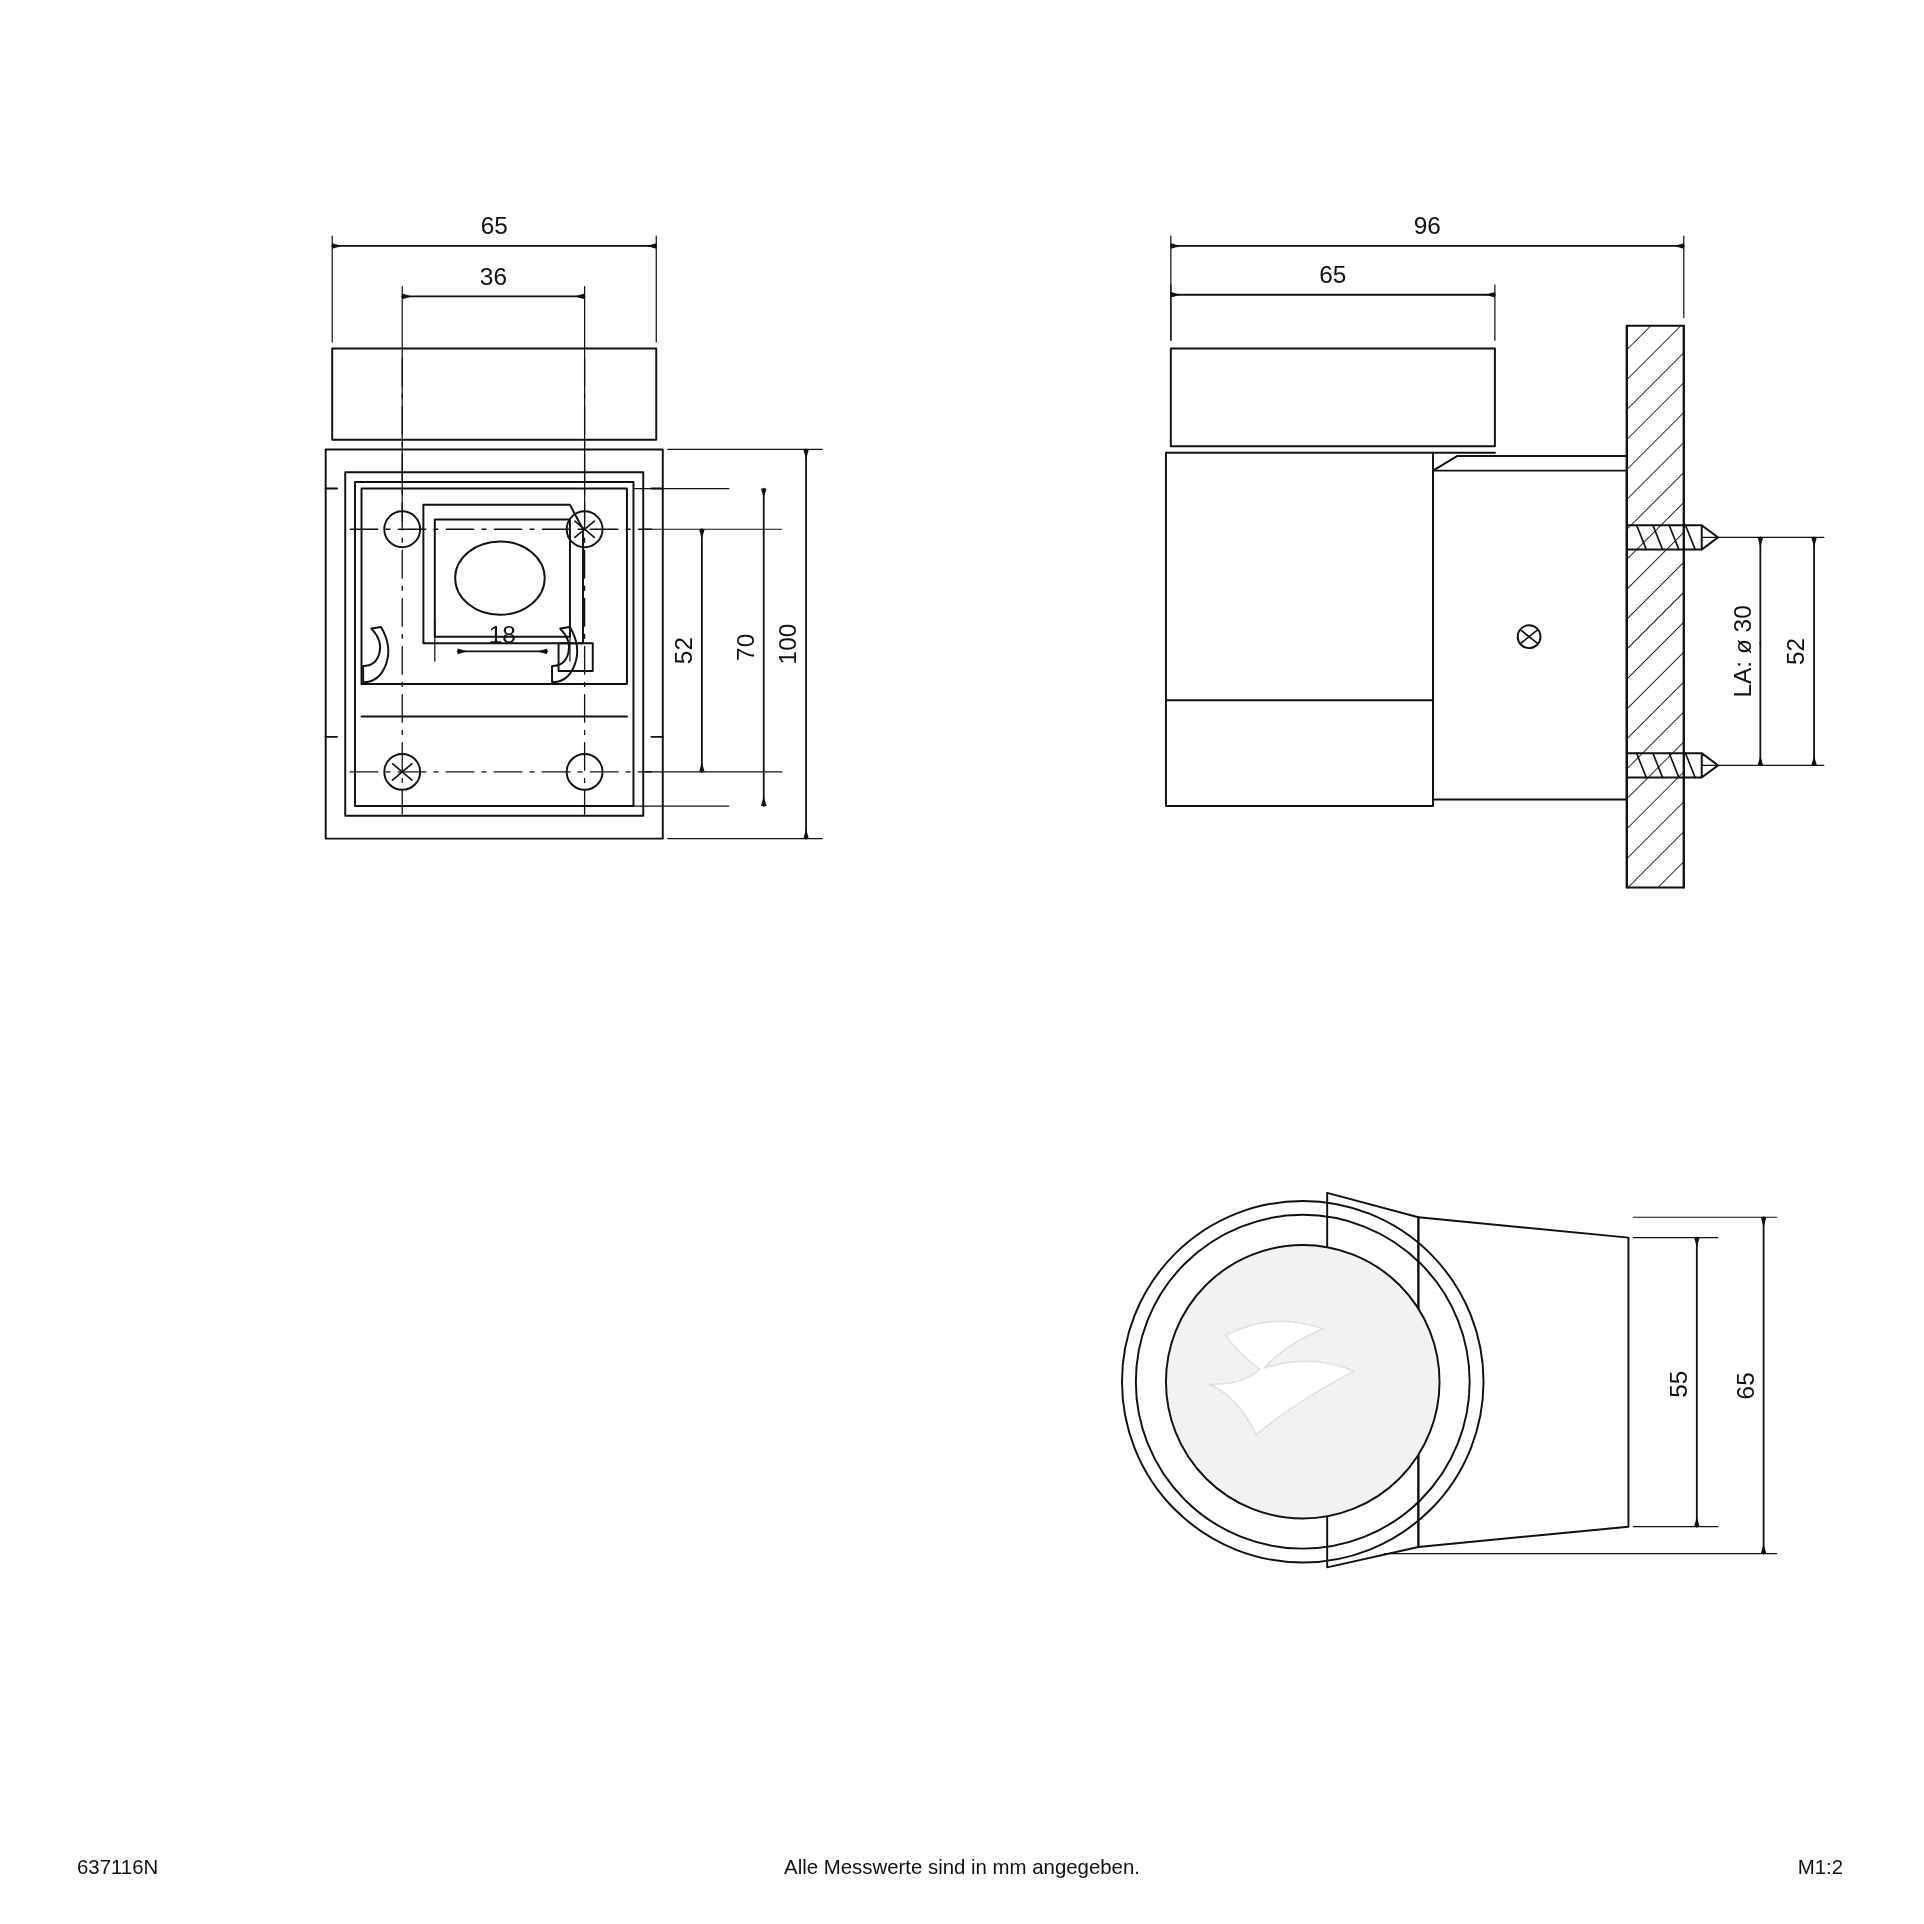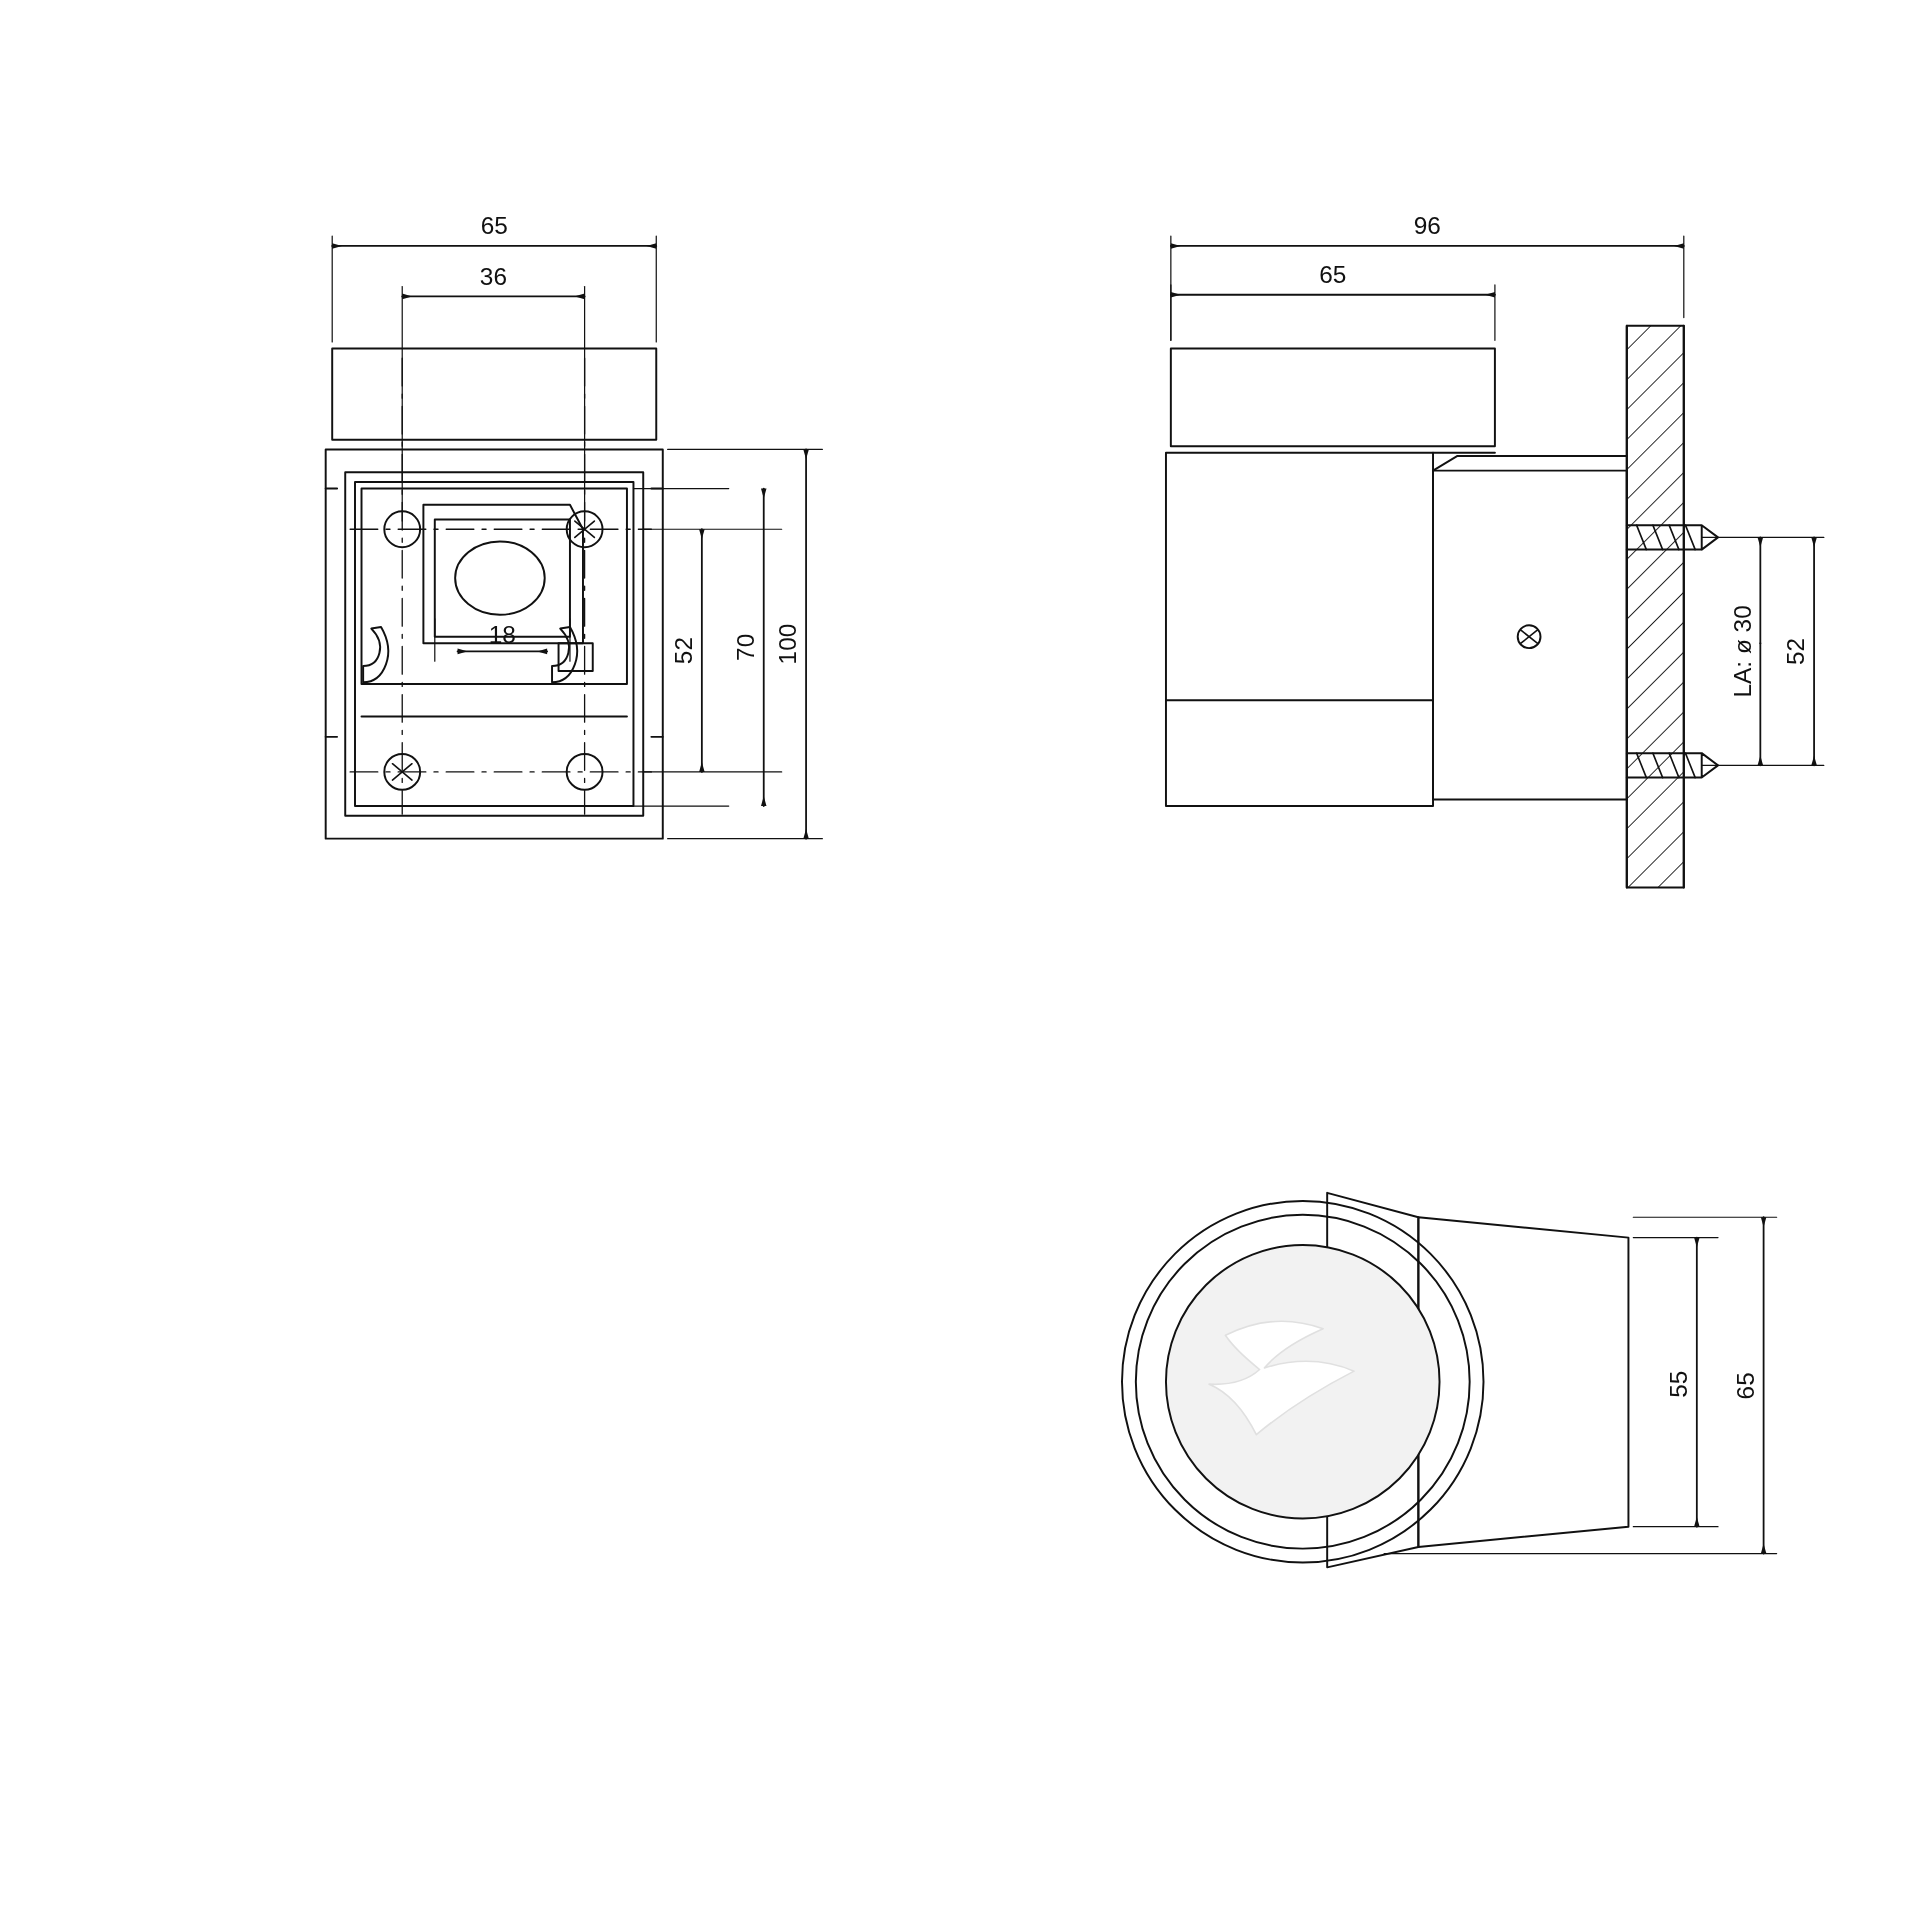--- a/index.html
+++ b/index.html
@@ -206,15 +206,20 @@
 
     <text x="1753" y="288" font-size="30" text-anchor="middle">96</text>
     <text x="1637" y="348" font-size="30" text-anchor="middle">65</text>
     <text x="2150" y="800" font-size="30" text-anchor="middle" transform="rotate(-90 2150 800)">LA: ø 30</text>
     <text x="2216" y="800" font-size="30" text-anchor="middle" transform="rotate(-90 2216 800)">52</text>
 
     <text x="2072" y="1700" font-size="30" text-anchor="middle" transform="rotate(-90 2072 1700)">55</text>
     <text x="2154" y="1702" font-size="30" text-anchor="middle" transform="rotate(-90 2154 1702)">65</text>
   </svg>
 
+  <div class="footer">
+    <div class="footer-item f-left">637116N</div>
+    <div class="footer-item f-mid">Alle Messwerte sind in mm angegeben.</div>
+    <div class="footer-item f-right">M1:2</div>
+  </div>
 
 </div>
 
 
 </body></html>

